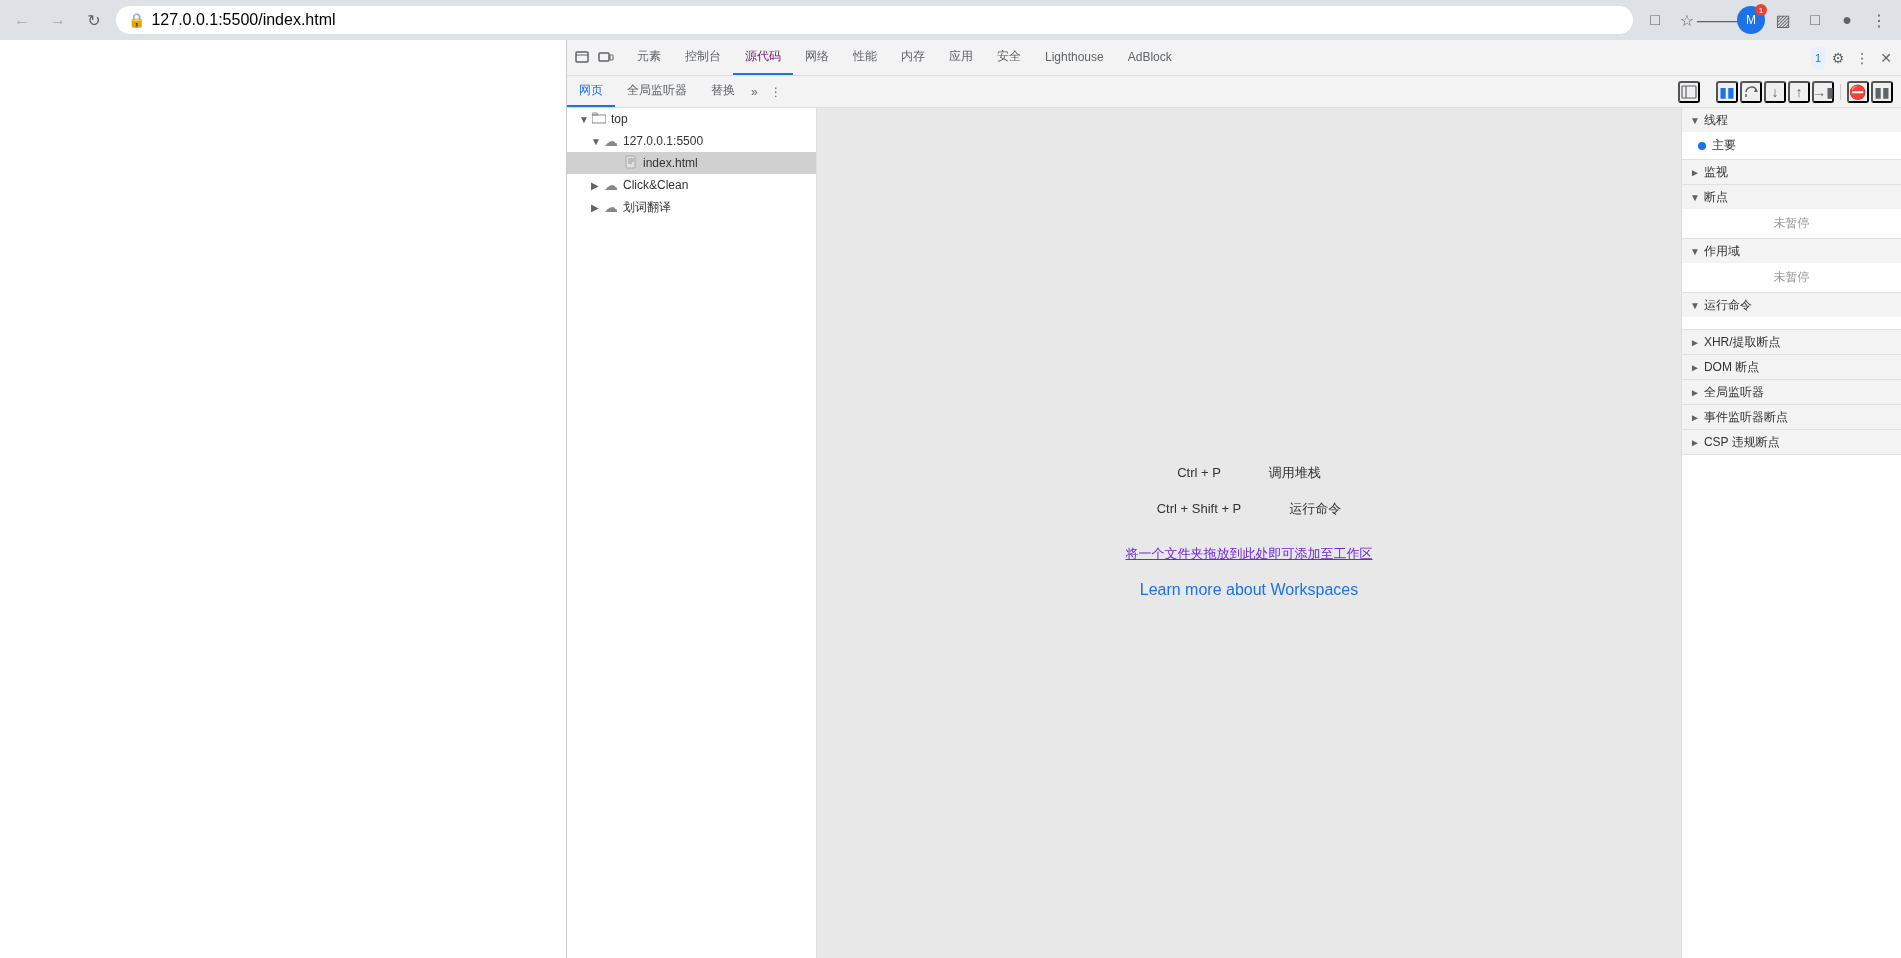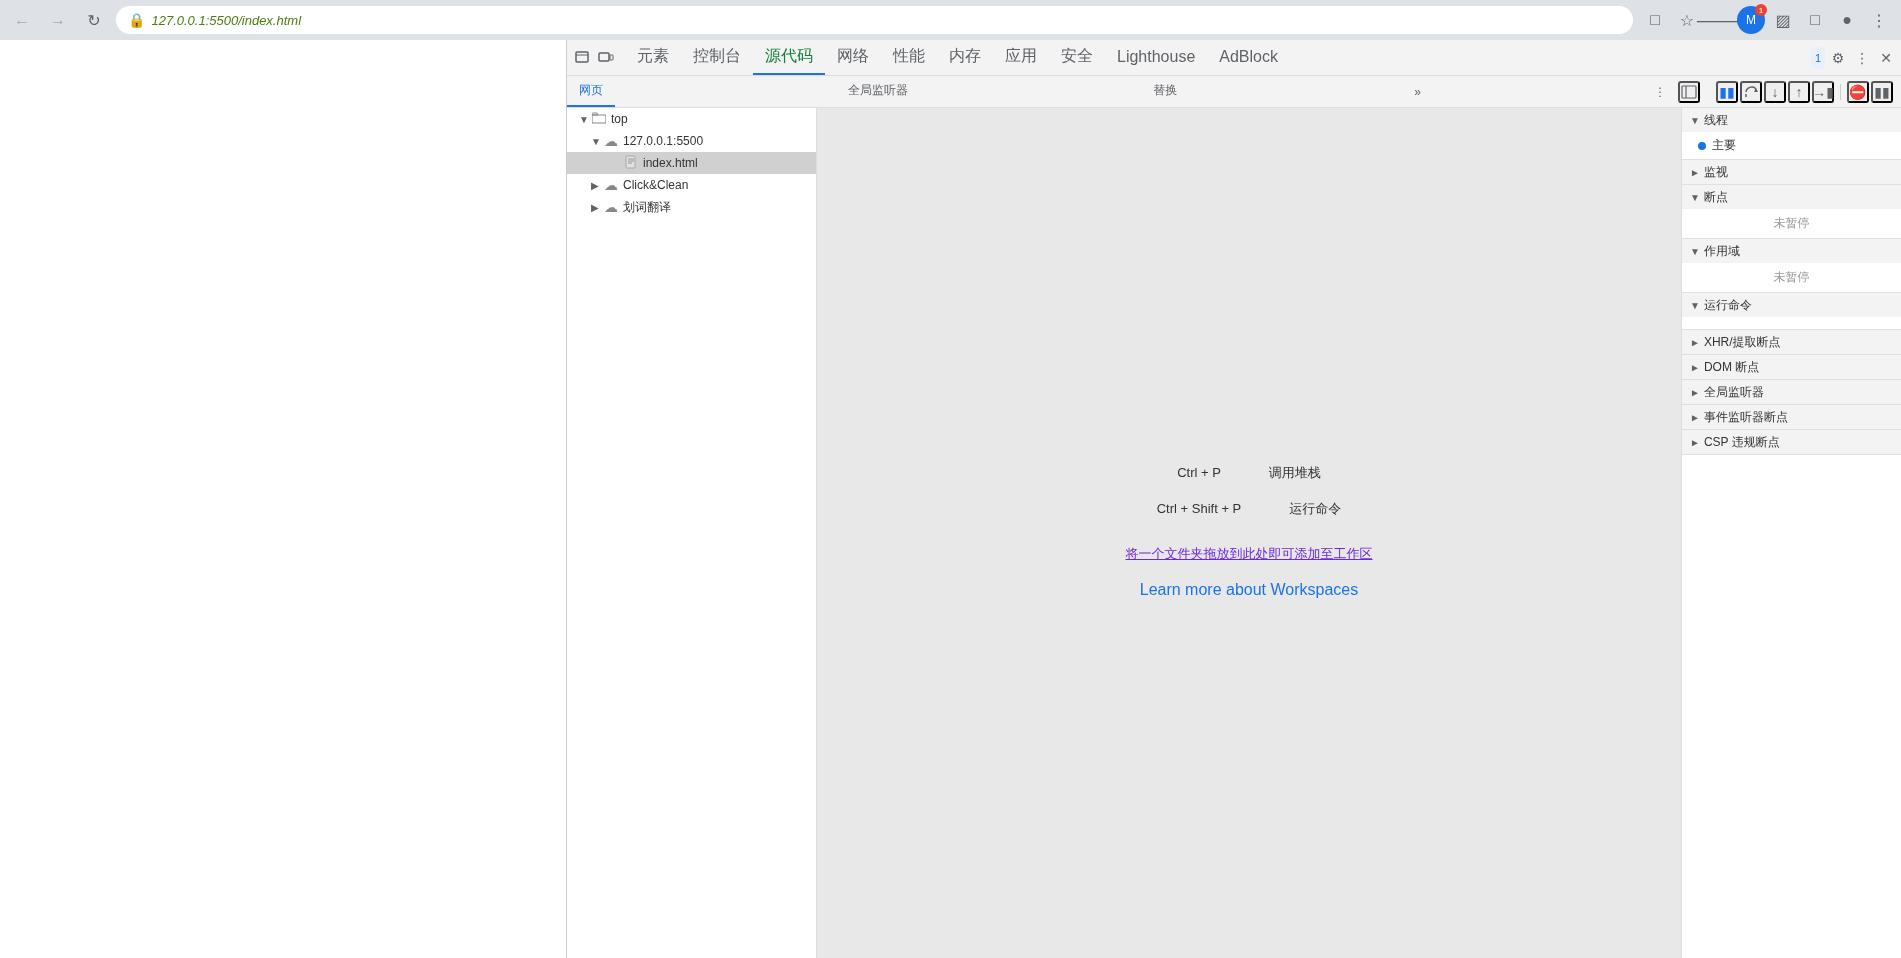--- a/index.html
+++ b/index.html
@@ -2,31 +2,31 @@
 <html><head>
   <meta charset="utf-8">
   <style>
     * { margin: 0; padding: 0; box-sizing: border-box; }
     body { font-family: 'Microsoft YaHei', Arial, sans-serif; font-size: 12px; background: #f0f0f0; overflow: hidden; width: 1901px; height: 958px; }
     .browser-toolbar { display: flex; align-items: center; padding: 6px 8px; gap: 8px; background: #dee1e6; height: 40px; }
     .nav-btn { width: 28px; height: 28px; border-radius: 50%; border: none; background: transparent; cursor: pointer; display: flex; align-items: center; justify-content: center; color: #5f6368; font-size: 16px; }
     .nav-btn.disabled { color: #aaa; cursor: default; }
     .address-bar { flex: 1; height: 28px; background: #fff; border-radius: 14px; display: flex; align-items: center; padding: 0 12px; gap: 6px; font-size: 13px; color: #333; }
     .address-bar .lock-icon { color: #5f6368; font-size: 14px; }
-    .address-text { font-size: 13px; color: #4d7c0f; font-style: italic; }
+    .address-text { font-size: 16px; color: #000000; }
     .toolbar-icons { display: flex; align-items: center; gap: 4px; }
     .toolbar-icon-btn { width: 28px; height: 28px; border-radius: 50%; border: none; background: transparent; cursor: pointer; display: flex; align-items: center; justify-content: center; color: #5f6368; font-size: 16px; }
     .profile-btn { width: 28px; height: 28px; border-radius: 50%; background: #1a73e8; color: white; border: none; cursor: pointer; font-size: 12px; display: flex; align-items: center; justify-content: center; position: relative; }
     .profile-badge { position: absolute; top: -2px; right: -2px; background: #ea4335; color: white; border-radius: 50%; width: 12px; height: 12px; font-size: 8px; display: flex; align-items: center; justify-content: center; }
 
     
     .devtools { display: flex; flex-direction: column; background: #fff; position: absolute; right: 0; top: 40px; width: 1335px; height: 918px; border-left: 1px solid #ccc; }
     .devtools-tabs { display: flex; align-items: center; background: #f3f3f3; border-bottom: 1px solid #ddd; height: 36px; padding: 0 4px; }
-    .devtools-tab { padding: 0 12px; height: 100%; display: flex; align-items: center; font-size: 16px; color: #5f6368; cursor: pointer; border-bottom: 2px solid transparent; white-space: nowrap; }
-    .devtools-tab.active { color: #15803d; border-bottom: 2px solid #1a73e8; }
+    .devtools-tab { padding: 0 12px; height: 100%; display: flex; align-items: center; font-size: 12px; color: #5f6368; cursor: pointer; border-bottom: 2px solid transparent; white-space: nowrap; }
+    .devtools-tab.active { color: #701a75; border-bottom: 2px solid #1a73e8; }
     .devtools-tab-icons { display: flex; align-items: center; margin-right: 8px; gap: 2px; }
     .devtools-tab-icon { width: 22px; height: 22px; cursor: pointer; display: flex; align-items: center; justify-content: center; color: #5f6368; font-size: 14px; border-radius: 3px; }
     .devtools-tab-more { margin-left: auto; display: flex; align-items: center; gap: 2px; }
     .debug-btn { width: 22px; height: 22px; cursor: pointer; display: flex; align-items: center; justify-content: center; color: #5f6368; font-size: 14px; border-radius: 3px; }
 
     
     .devtools-body { display: flex; flex: 1; overflow: hidden; }
 
     
     .file-tree { width: 250px; background: #fff; border-right: 1px solid #ddd; overflow-y: auto; flex-shrink: 0; }
@@ -54,21 +54,21 @@
     .right-section-header { display: flex; align-items: center; padding: 4px 8px; cursor: pointer; background: #f3f3f3; font-size: 12px; color: #333; height: 24px; }
     .right-section-header .arrow { margin-right: 4px; font-size: 10px; color: #5f6368; }
     .right-section-empty { padding: 4px 16px; font-size: 12px; color: #999; text-align: center; }
     .right-section-content { padding: 2px 0; }
 
     
     .thread-item { padding: 3px 16px; font-size: 12px; color: #333; cursor: pointer; display: flex; align-items: center; gap: 6px; }
     .thread-item .thread-dot { width: 8px; height: 8px; border-radius: 50%; background: #1a73e8; flex-shrink: 0; }
     .devtools-top-icon { width: 22px; height: 22px; cursor: pointer; display: flex; align-items: center; justify-content: center; color: #5f6368; font-size: 14px; }
 
-    .sources-tabs-bar { display: flex; align-items: center; background: #f3f3f3; border-bottom: 1px solid #ddd; height: 30px; justify-content: space-between; }
+    .sources-tabs-bar { display: flex; align-items: center; background: #f3f3f3; border-bottom: 1px solid #ddd; height: 30px; }
     .sources-tab-item { padding: 0 12px; height: 100%; display: flex; align-items: center; font-size: 12px; cursor: pointer; color: #5f6368; border-bottom: 2px solid transparent; }
     .sources-tab-item.active { color: #1a73e8; border-bottom-color: #1a73e8; }
     .sources-tab-more { padding: 0 4px; cursor: pointer; color: #5f6368; }
   </style>
 </head>
 <body>
 
 <div class="browser-toolbar">
   <button class="nav-btn disabled">←</button>
   <button class="nav-btn disabled">→</button>

